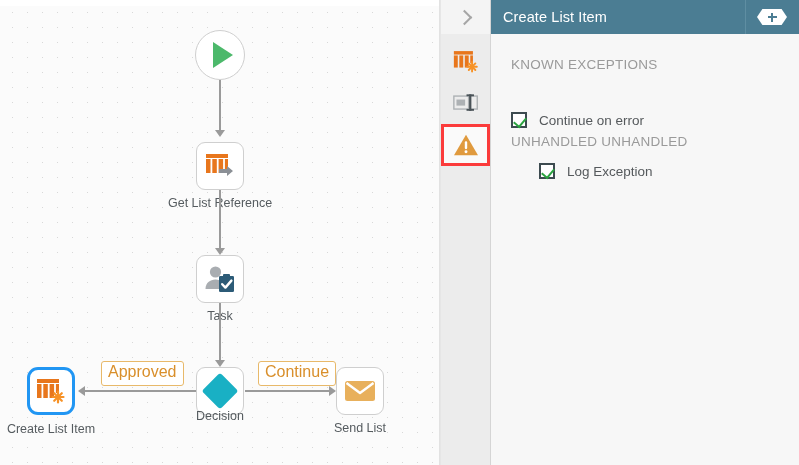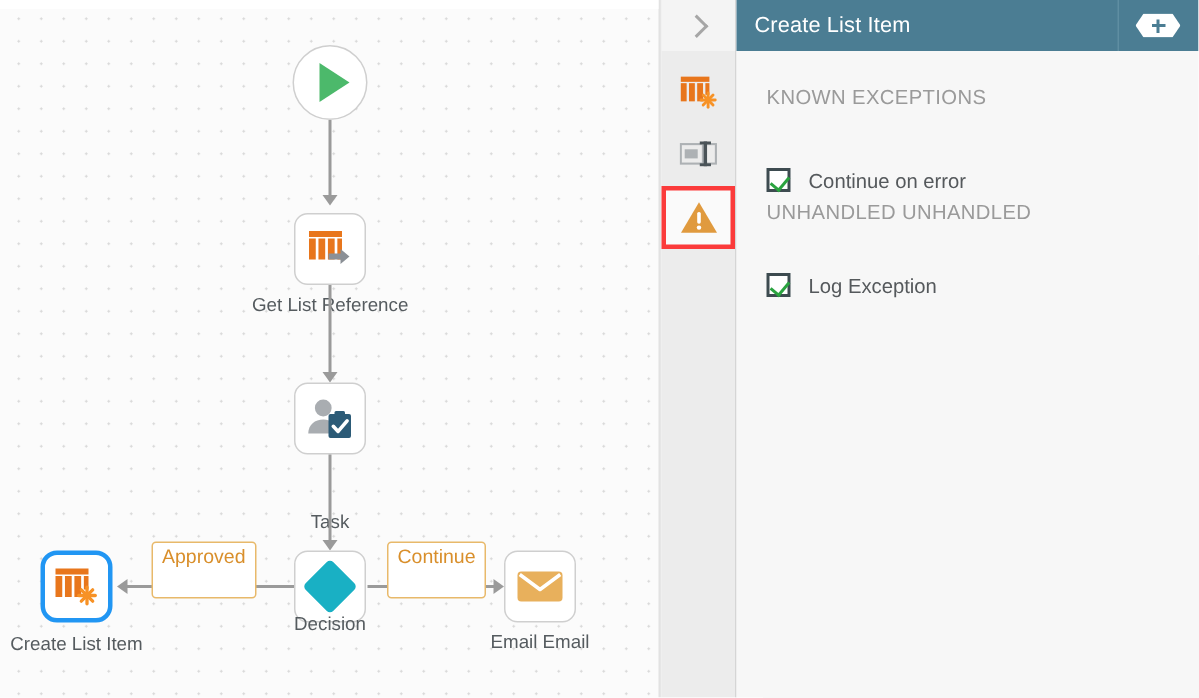--- a/index.html
+++ b/index.html
@@ -73,21 +73,21 @@
   .arrow-right{
     position:absolute;width:0;height:0;
     border-top:5px solid transparent;border-bottom:5px solid transparent;
     border-left:7px solid #9a9a9a;
   }
 
   
   .edge-label{
     position:absolute;
     background:#ffffff;border:1px solid #e8b96a;border-radius:3px;
-    color:#d98f2b;font-size:13px;padding:2px 6px 20px 6px;
+    color:#d98f2b;font-size:16px;padding:2px 6px 4px 6px;
     white-space:nowrap;line-height:1.05;
   }
 
   
   .diamond{
     width:26px;height:26px;background:#19b0c4;transform:rotate(45deg);
     border-radius:3px;
   }
 
   
@@ -193,21 +193,21 @@
     <div class="node" style="left:196px;top:255px;">
       <div class="node-box">
         <svg width="32" height="30" viewBox="0 0 32 30">
           <circle cx="11.5" cy="8" r="5.6" fill="#a9adb1"></circle>
           <path d="M1.5 25 c0-6 4.5-9.4 10-9.4 c5.5 0 10 3.4 10 9.4 z" fill="#a9adb1"></path>
           <rect x="15" y="12" width="15" height="16" rx="1.3" fill="#2c5b77"></rect>
           <rect x="19" y="10" width="7" height="3.6" rx="1" fill="#2c5b77"></rect>
           <path d="M18.2 20.2 l3.2 3.4 l6-7" fill="none" stroke="#ffffff" stroke-width="2.4" stroke-linecap="round" stroke-linejoin="round"></path>
         </svg>
       </div>
-      <div class="node-label" style="left:-28px;top:54px;width:104px;margin-top:32px;">Task</div>
+      <div class="node-label" style="left:-28px;top:54px;width:104px;">Task</div>
     </div>
 
     <div class="conn-v" style="left:219px;top:303px;height:62px;"></div>
     <div class="arrow-down" style="left:215px;top:360px;"></div>
 
     <div class="node" style="left:196px;top:367px;">
       <div class="node-box">
         <div class="diamond"></div>
       </div>
       <div class="node-label" style="left:-28px;top:42px;width:104px;">Decision</div>
@@ -240,21 +240,21 @@
     <div class="arrow-right" style="left:329px;top:386px;"></div>
     <div class="edge-label" style="left:258px;top:361px;">Continue</div>
 
     <div class="node" style="left:336px;top:367px;">
       <div class="node-box">
         <svg width="32" height="24" viewBox="0 0 32 24">
           <rect x="1" y="2" width="30" height="20" rx="2.5" fill="#e8b05c"></rect>
           <path d="M2.5 4 L16 14 L29.5 4" fill="none" stroke="#ffffff" stroke-width="2.4" stroke-linejoin="round"></path>
         </svg>
       </div>
-      <div class="node-label" style="left:-28px;top:54px;width:104px;">Email Email</div>
+      <div class="node-label" style="left:-28px;top:54px;width:104px;">Send List</div>
     </div>
   </div>
 
   <div id="rail-edge"></div>
 
   <div id="icon-rail">
 
     <div id="collapse-btn">
       <div class="chev"></div>
     </div>
@@ -312,21 +312,21 @@
 
       <div class="check-row" style="top:62px;margin-top:16px;">
         <span class="checkbox">
           <span class="tick"></span>
         </span>
         <span class="check-label">Continue on error</span>
       </div>
 
       <div class="section-title" style="top:100px;">UNHANDLED UNHANDLED</div>
 
-      <div class="check-row" style="top:148px;">
+      <div class="check-row" style="top:129px;margin-left:28px;">
         <span class="checkbox">
           <span class="tick"></span>
         </span>
         <span class="check-label">Log Exception</span>
       </div>
 
     </div>
   </div>
 
 </div>

